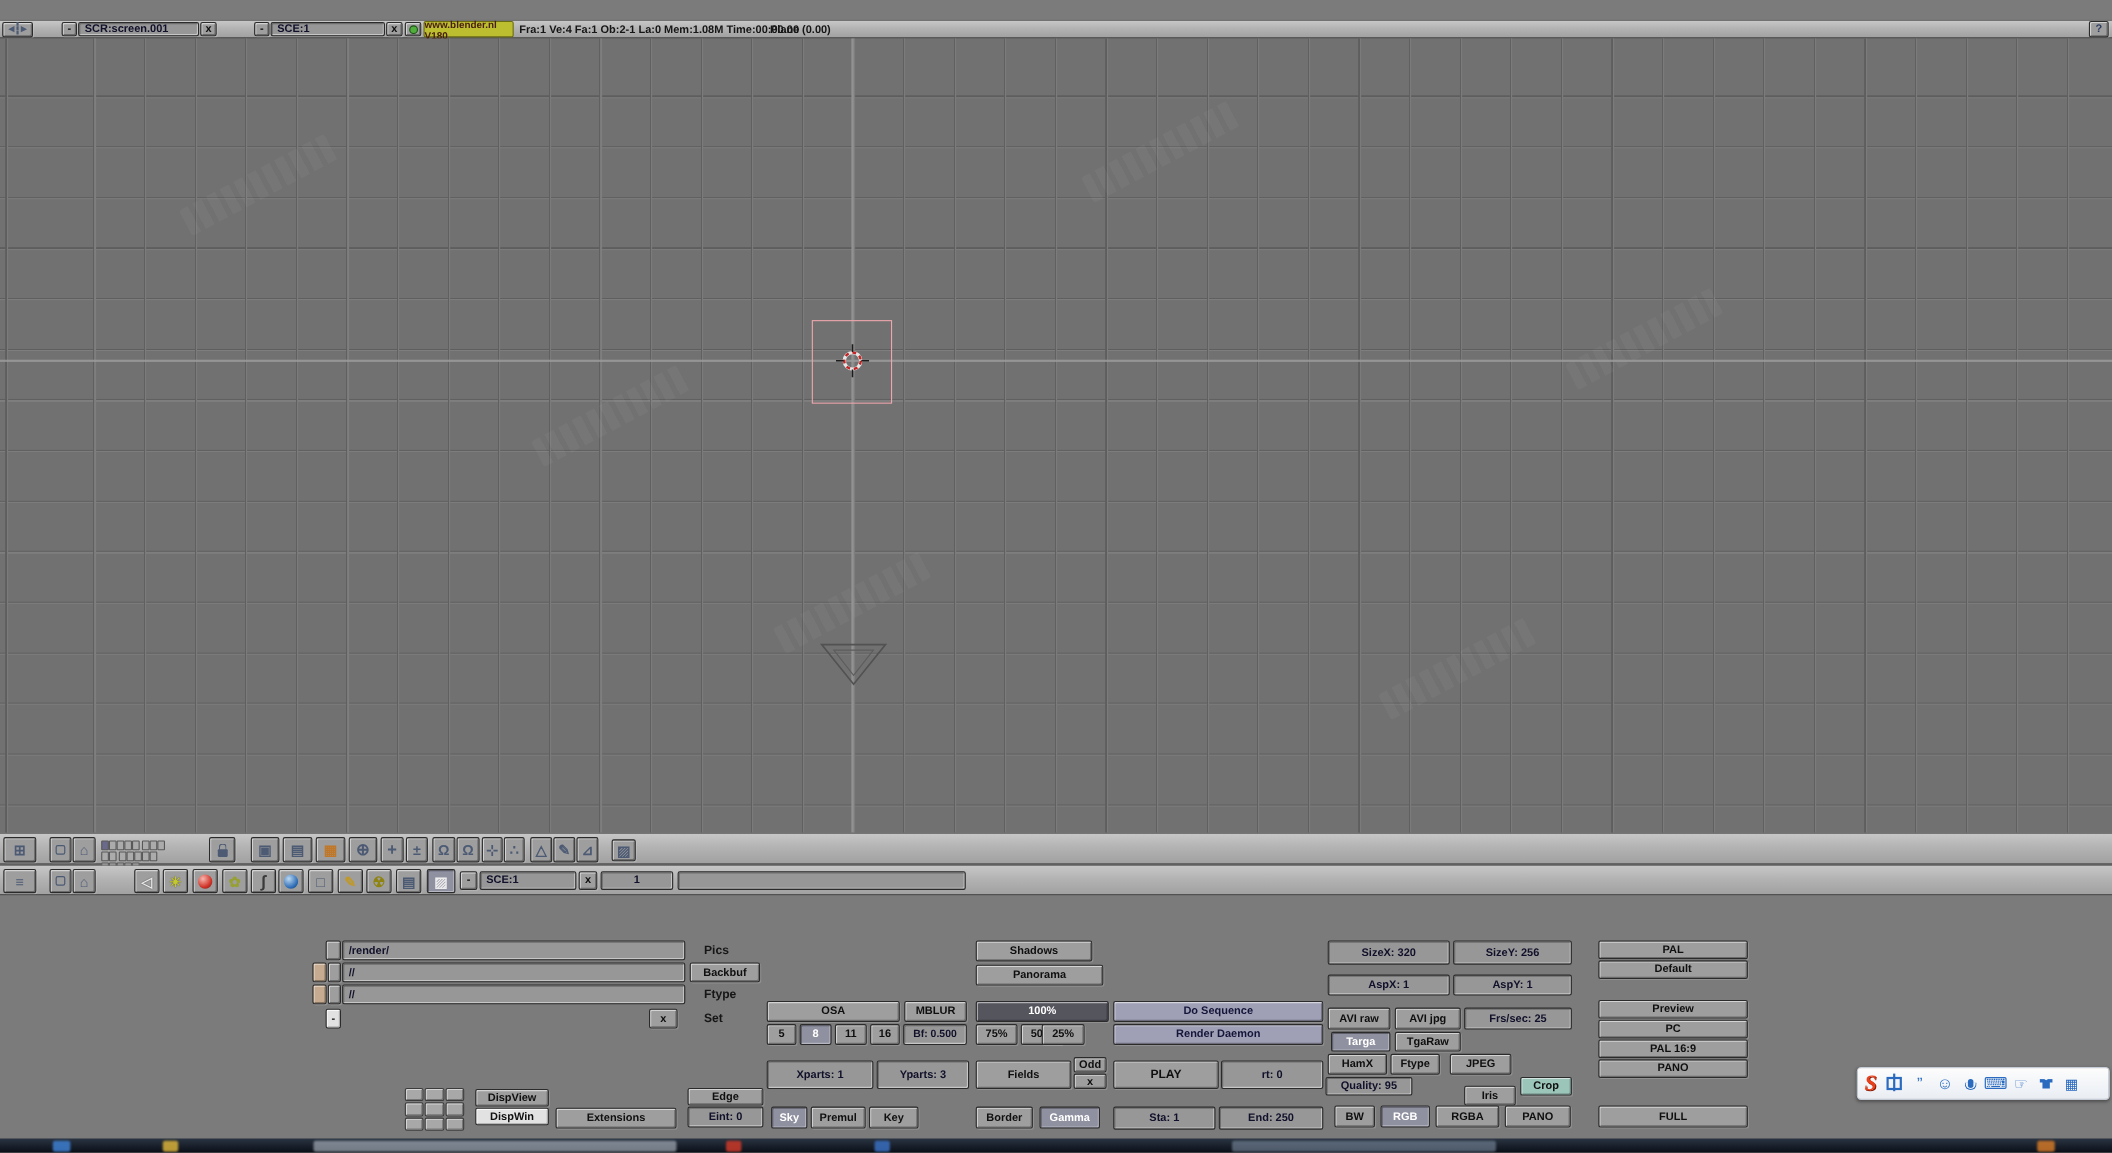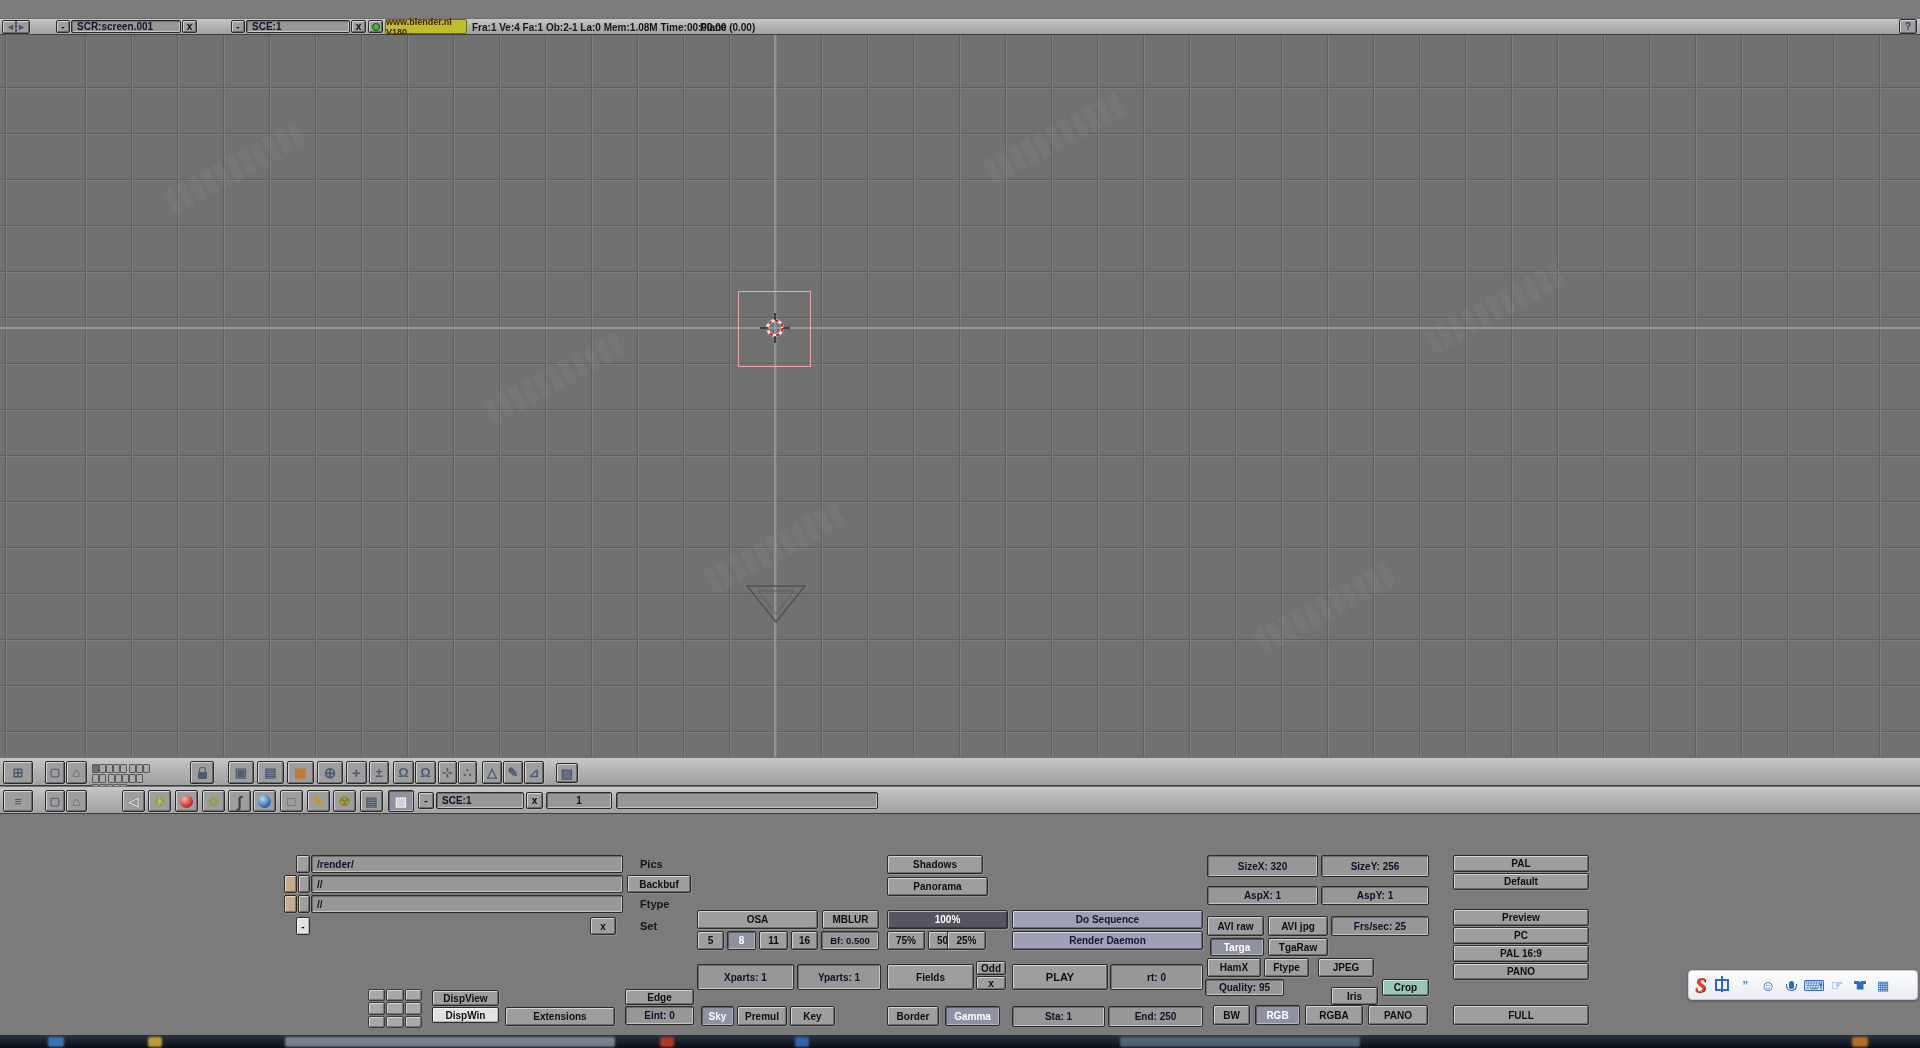--- a/index.html
+++ b/index.html
@@ -212,32 +212,32 @@
   <div class="b" style="left:590px;top:917px;width:26px;height:18px">x</div>
   <span class="lbl" style="left:640px;top:920px">Set</span>
 
   <div class="b" style="left:697px;top:910px;width:121px;height:19px">OSA</div>
   <div class="b" style="left:822px;top:910px;width:57px;height:19px">MBLUR</div>
   <div class="b" style="left:697px;top:931px;width:27px;height:19px">5</div>
   <div class="b on" style="left:727px;top:931px;width:29px;height:19px">8</div>
   <div class="b" style="left:759px;top:931px;width:29px;height:19px">11</div>
   <div class="b" style="left:791px;top:931px;width:27px;height:19px">16</div>
   <div class="f" style="left:821px;top:931px;width:58px;height:19px;font-size:9.5px">Bf: 0.500</div>
-  <div class="b" style="left:887px;top:855px;width:96px;height:19px">Shadows</div>
-  <div class="b" style="left:887px;top:877px;width:101px;height:19px">Panorama</div>
+  <div class="b" style="left:887px;top:855px;width:106px;height:19px">Shadows</div>
+  <div class="b" style="left:887px;top:877px;width:116px;height:19px">Panorama</div>
   <div class="b dark" style="left:887px;top:910px;width:121px;height:19px">100%</div>
   <div class="b" style="left:887px;top:931px;width:38px;height:19px">75%</div>
   <div class="b" style="left:928px;top:931px;width:38px;height:19px">50%</div>
   <div class="b" style="left:947px;top:931px;width:39px;height:19px">25%</div>
 
   <div class="b pur" style="left:1012px;top:910px;width:191px;height:19px">Do Sequence</div>
   <div class="b pur" style="left:1012px;top:931px;width:191px;height:19px">Render Daemon</div>
 
   <div class="f" style="left:697px;top:964px;width:97px;height:26px">Xparts: 1</div>
-  <div class="f" style="left:797px;top:964px;width:84px;height:26px">Yparts: 1</div>
+  <div class="f" style="left:797px;top:964px;width:84px;height:26px">Yparts: 3</div>
   <div class="b" style="left:887px;top:964px;width:87px;height:26px">Fields</div>
   <div class="b sm" style="left:976px;top:961px;width:30px;height:14px">Odd</div>
   <div class="b sm" style="left:976px;top:976px;width:30px;height:14px">x</div>
   <div class="b" style="left:1012px;top:964px;width:96px;height:26px;font-size:11px">PLAY</div>
   <div class="f" style="left:1110px;top:964px;width:93px;height:26px">rt: 0</div>
 
   <div class="g9" style="left:368px;top:989px;width:54px;height:39px">
     <i></i>
       <i></i>
       <i></i>

